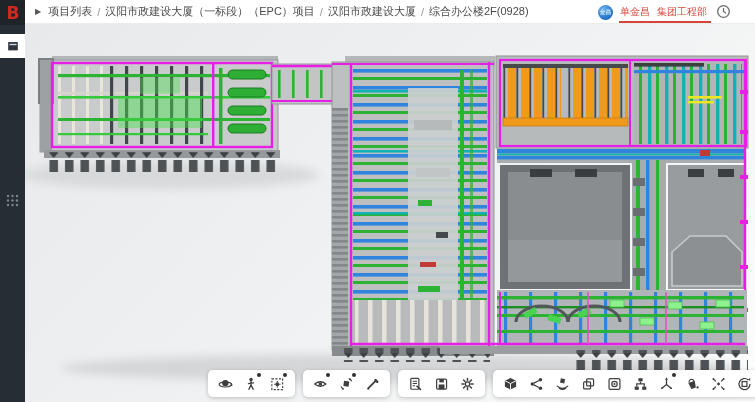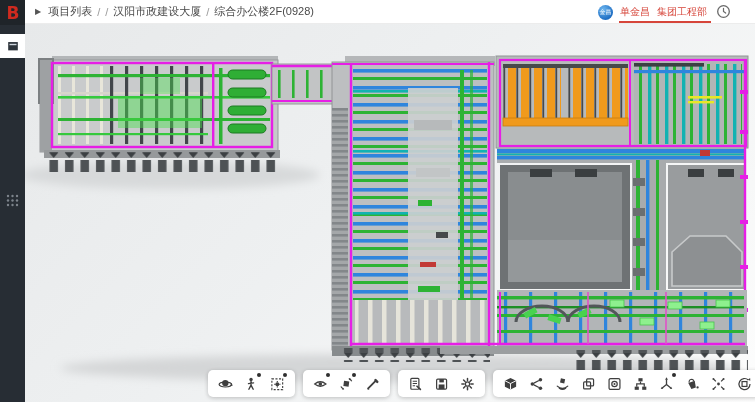--- a/index.html
+++ b/index.html
@@ -410,20 +410,21 @@
         </button>
       </div>
     </div>
   </div>
 
   <div class="topbar">
     <div class="crumbs">
       <span class="tri">▶</span>
       <span class="crumb">项目列表</span>
       <span class="sep">/</span>
+      <span class="crumb">汉阳市政建设大厦（一标段）（EPC）项目</span>
       <span class="sep">/</span>
       <span class="crumb">汉阳市政建设大厦</span>
       <span class="sep">/</span>
       <span class="crumb current">综合办公楼2F(0928)</span>
     </div>
     <div class="topbar-right">
       <span class="avatar">金昌</span>
       <span class="redlink">单金昌</span>
       <span class="redlink">集团工程部</span>
     </div>

